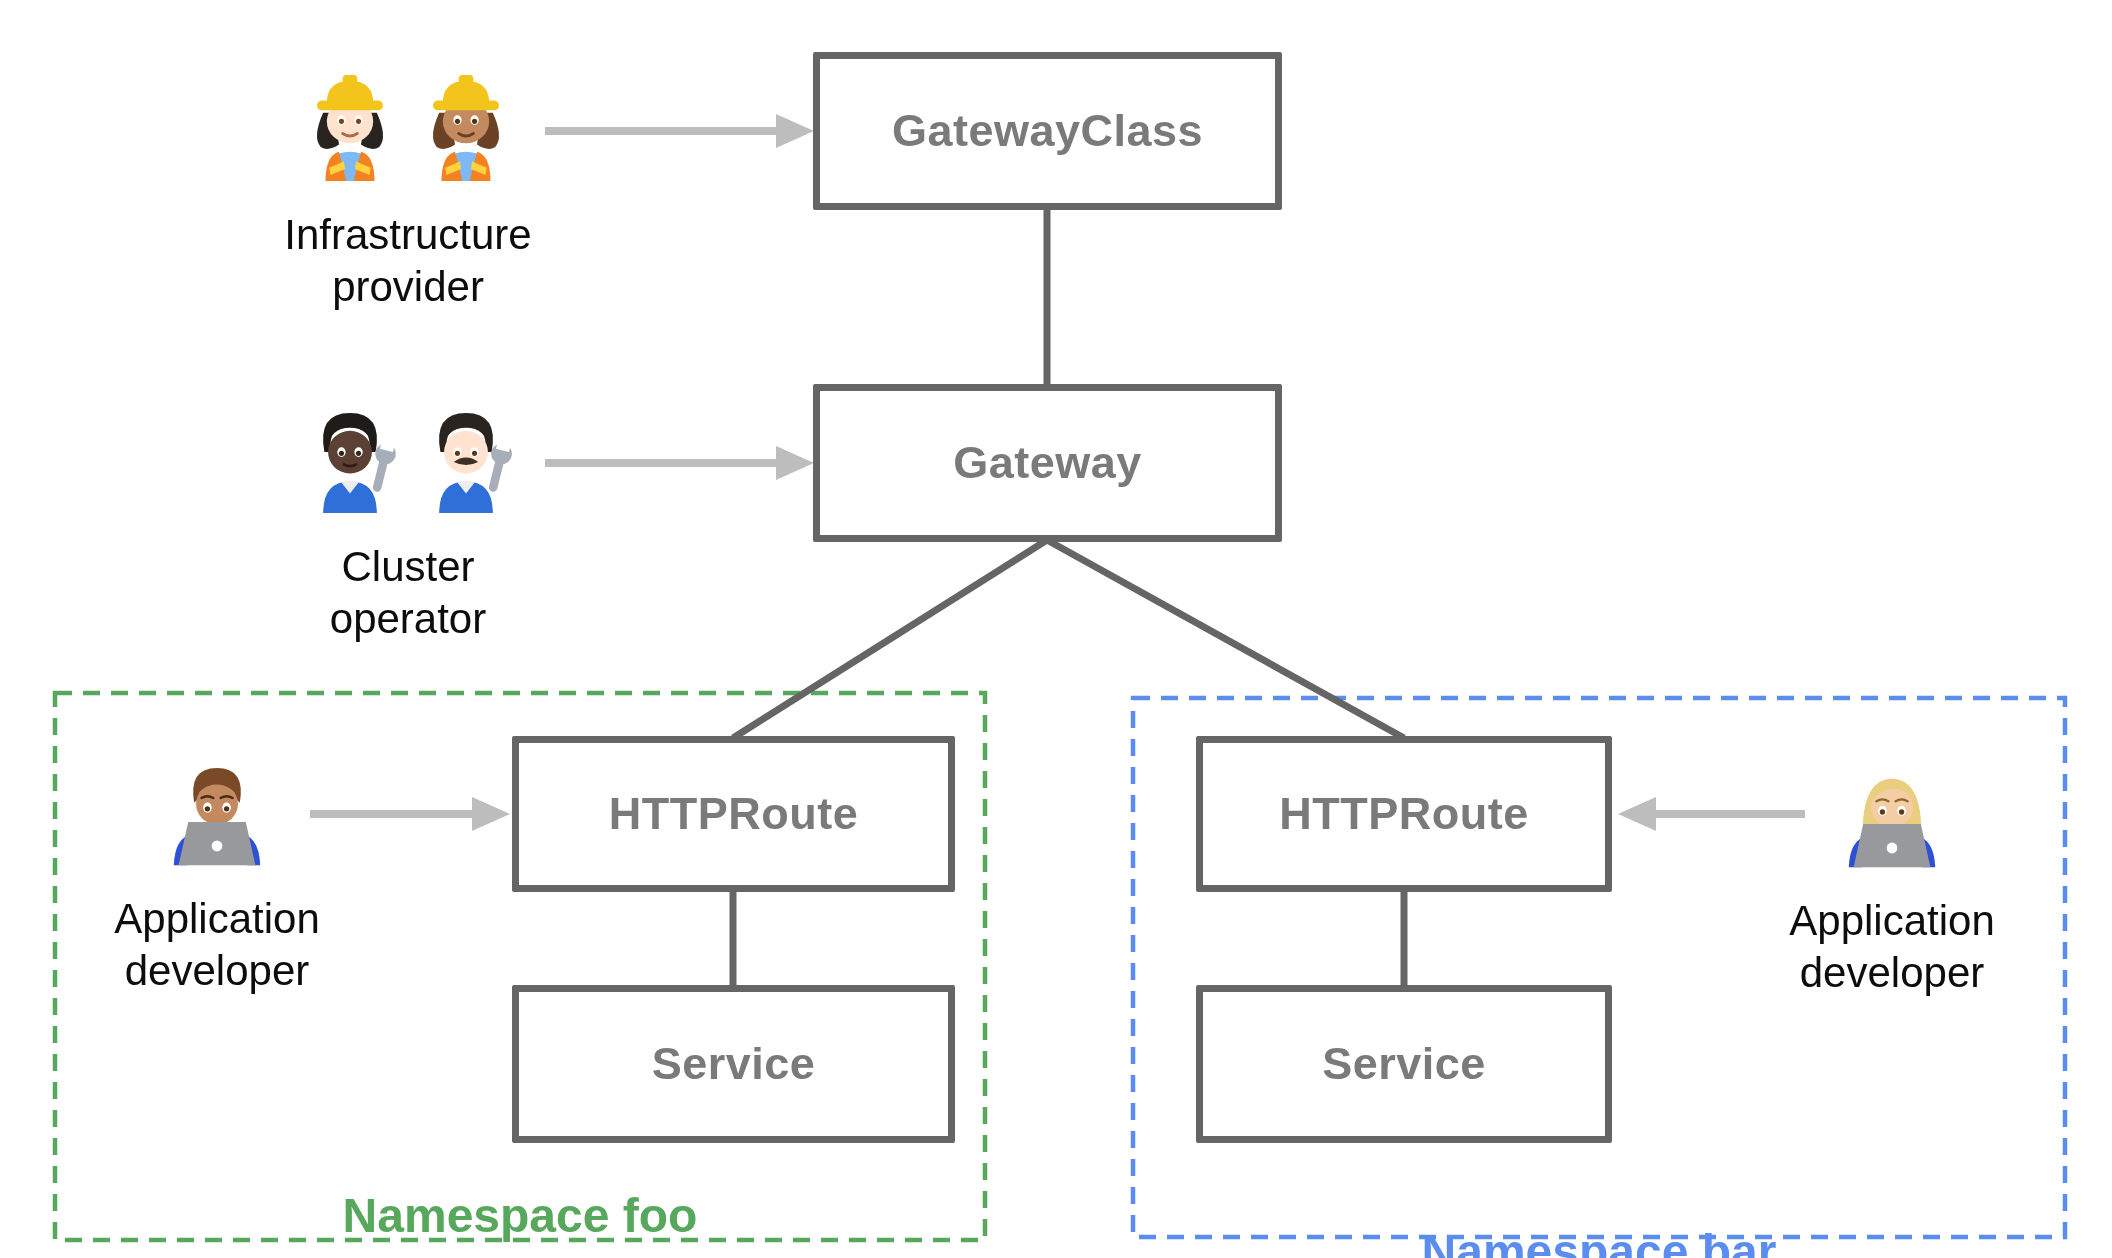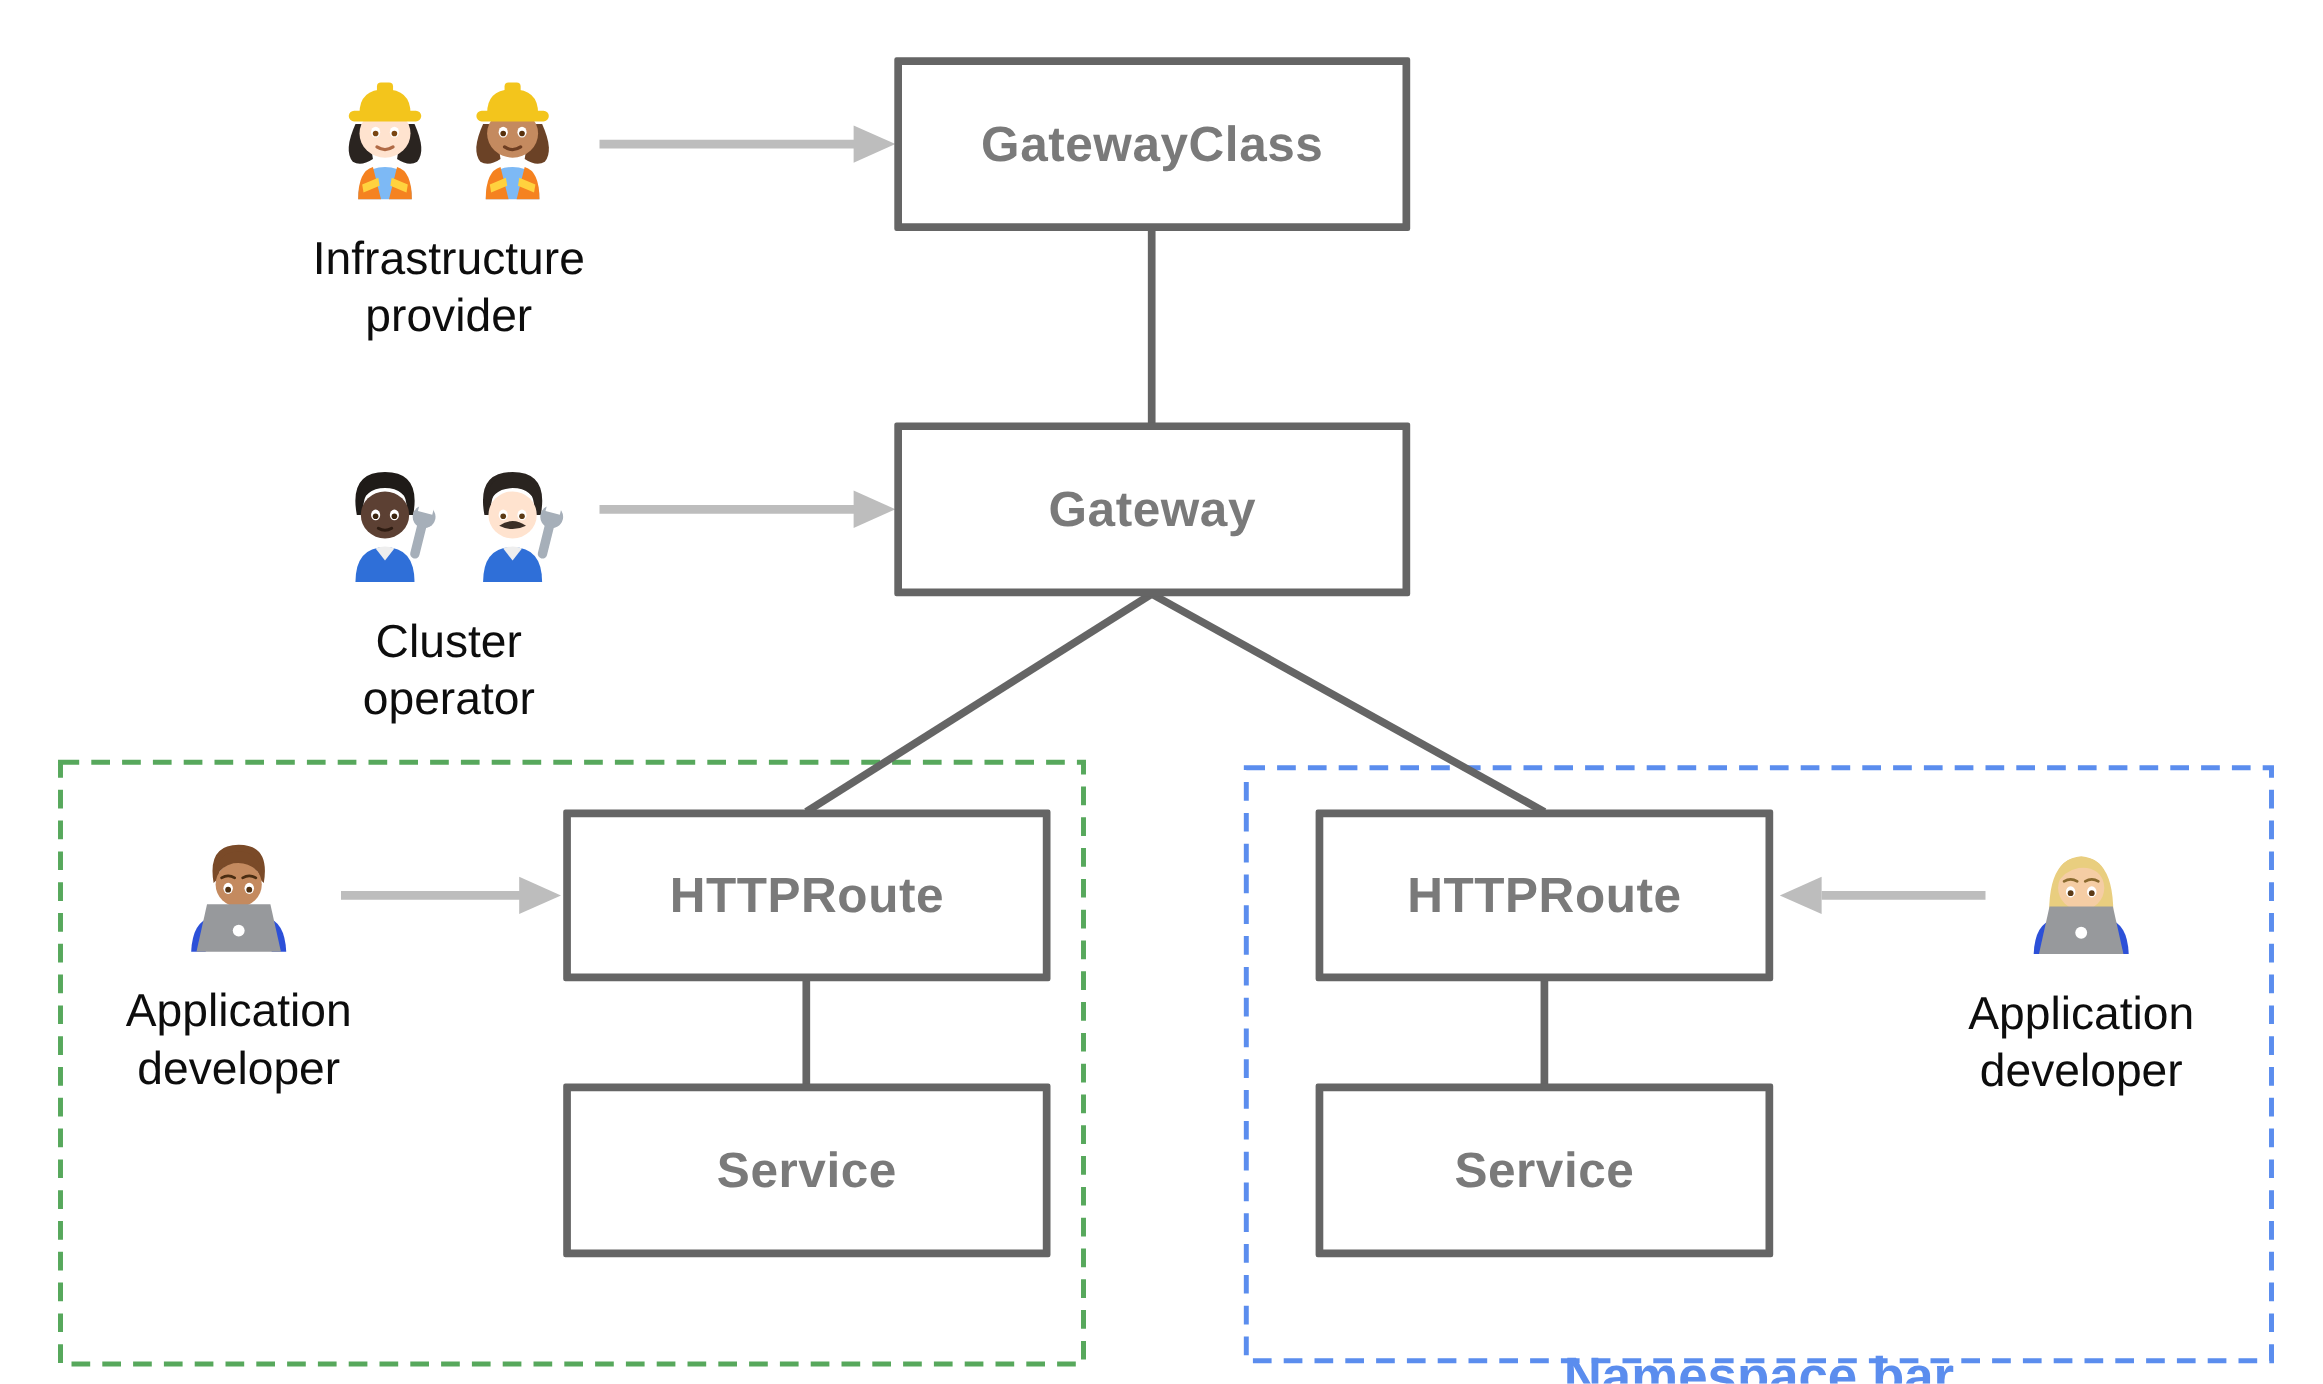--- a/index.html
+++ b/index.html
@@ -132,21 +132,21 @@
           <circle cx="57" cy="47" r="2.1" fill="#57300C"></circle>
         <path d="M44 57 Q50 61 56 57" stroke="#6E3E22" stroke-width="2.4" fill="none" stroke-linecap="round"></path>
         <path d="M31 32 Q31 14 50 14 Q69 14 69 32 Z" fill="#F3C51C"></path>
         <rect x="44" y="9" width="12" height="8" rx="3" fill="#F3C51C"></rect>
         <rect x="23" y="30" width="54" height="8" rx="4" fill="#F3C51C"></rect>
       </svg>
     </div>
     <div class="plabel w320">Infrastructure provider</div>
   </div>
 
-  <div class="persona" style="left:408px; top:412px;">
+  <div class="persona" style="left:408px; top:396px;">
     <div class="icons">
       <svg viewBox="0 0 100 100" width="122" height="122">
         <path d="M29 46 Q23 14 50 14 Q77 14 71 46 L66 46 Q68 24 50 24 Q32 24 34 46 Z" fill="#1F1B18"></path>
         <ellipse cx="50" cy="46" rx="18" ry="17.5" fill="#5C4033"></ellipse>
         <path d="M30 44 Q28 17 50 16 Q72 17 70 44 Q66 26 50 26 Q34 26 30 44 Z" fill="#1F1B18"></path>
         <ellipse cx="43" cy="46" rx="3.4" ry="4" fill="#fff"></ellipse>
           <circle cx="43" cy="47" r="2.1" fill="#3A230E"></circle>
         <ellipse cx="57" cy="46" rx="3.4" ry="4" fill="#fff"></ellipse>
           <circle cx="57" cy="47" r="2.1" fill="#3A230E"></circle>
         <path d="M45 56 Q50 59 55 56" stroke="#2E1C12" stroke-width="2.2" fill="none" stroke-linecap="round"></path>
@@ -214,15 +214,16 @@
           <circle cx="58" cy="50" r="2.2" fill="#5C3A16"></circle>
         <path d="M14 96 Q15 73 29 70 L25 96 Z" fill="#2C50D8"></path>
         <path d="M86 96 Q85 73 71 70 L75 96 Z" fill="#2C50D8"></path>
         <path d="M18 96 L26 60 H74 L82 96 Z" fill="#97999C"></path>
         <circle cx="50" cy="80" r="4.5" fill="#fff"></circle>
       </svg>
     </div>
     <div class="plabel w280">Application developer</div>
   </div>
 
+  <div class="ns-label foo" style="left:520px; top:1188px;">Namespace foo</div>
   <div class="ns-label bar" style="left:1599px; top:1224px;">Namespace bar</div>
 
 </div>
 
 </body></html>

